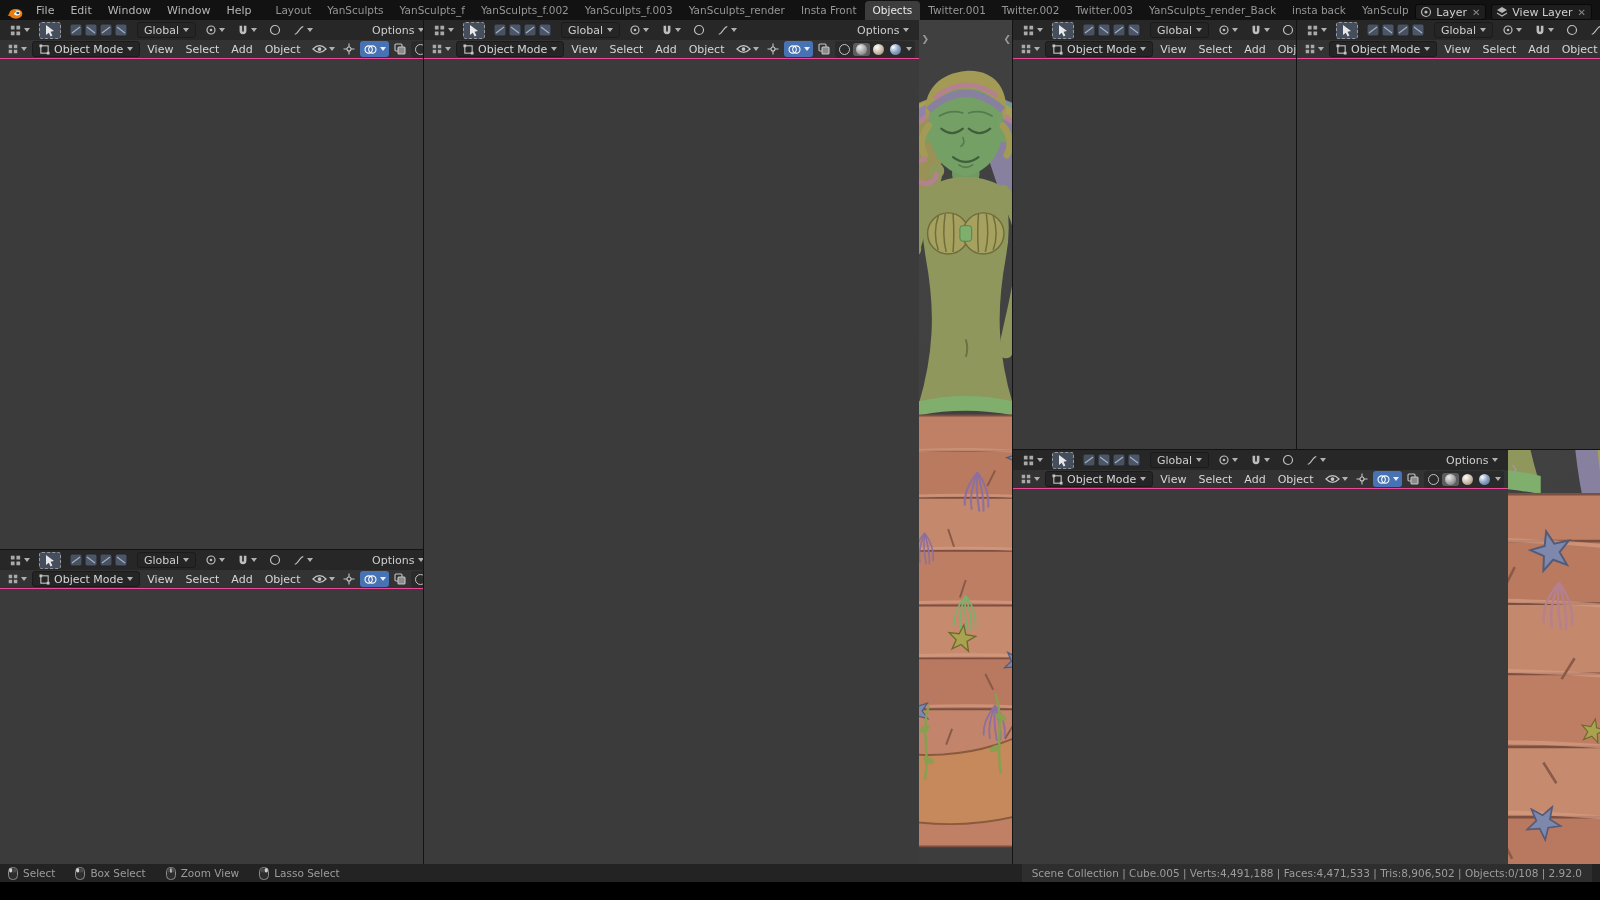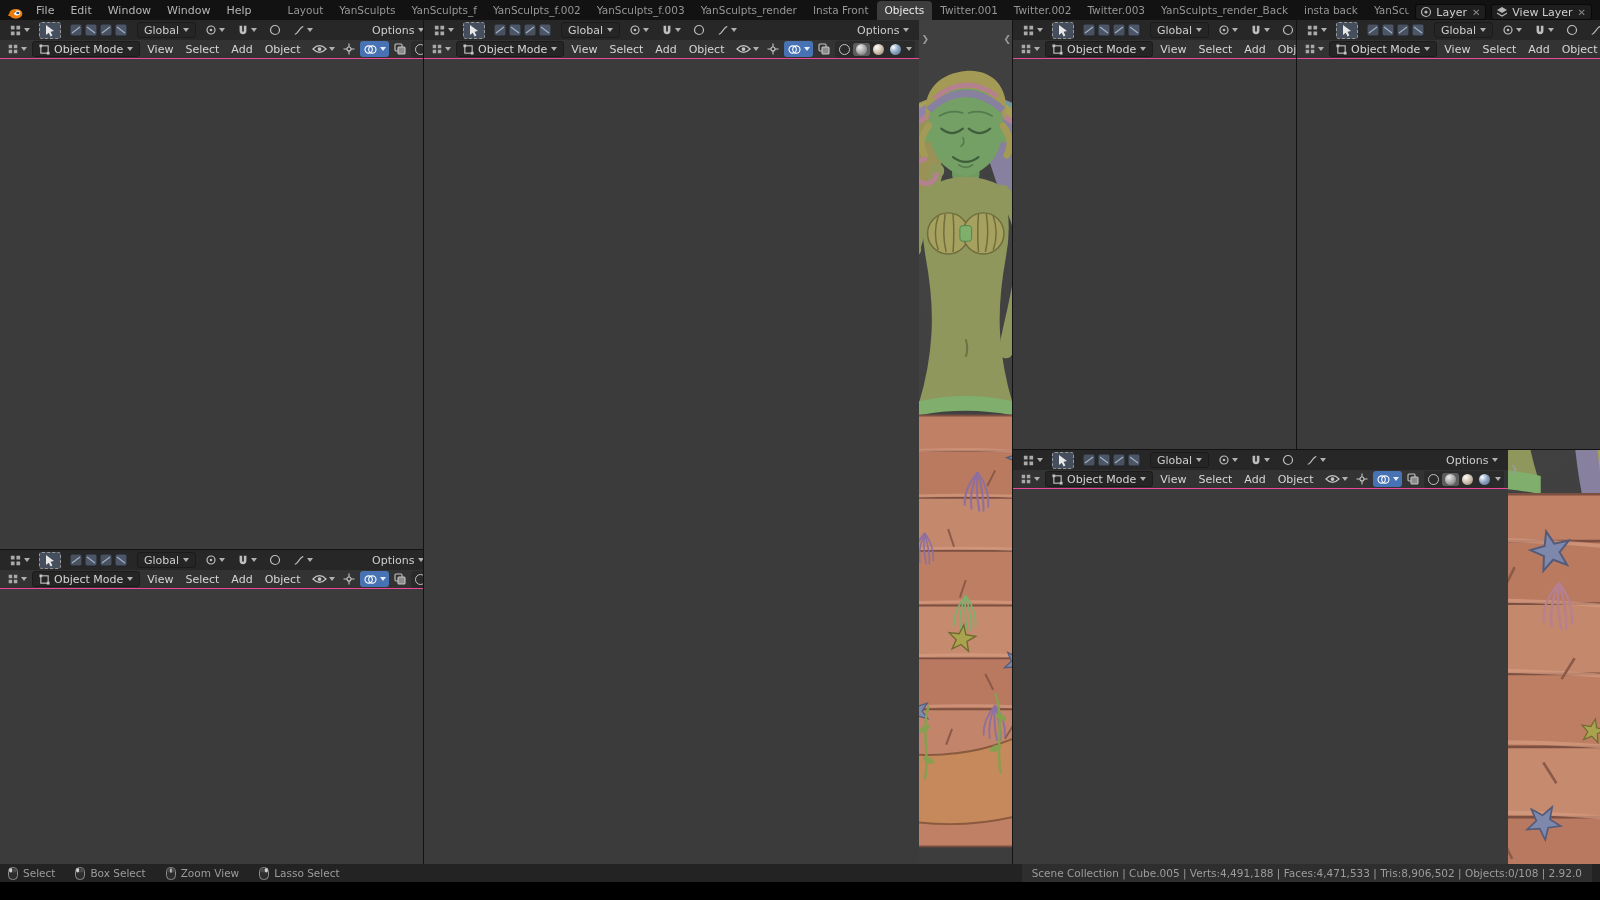--- a/index.html
+++ b/index.html
@@ -3,21 +3,21 @@
 <meta charset="utf-8">
 <style>
   * { margin:0; padding:0; box-sizing:border-box; }
   html,body { width:1600px; height:900px; background:#000; overflow:hidden;
               font-family:"DejaVu Sans", sans-serif; }
   
   #topbar { position:absolute; left:0; top:0; width:1600px; height:20px; background:#121212;
             display:flex; align-items:flex-end; color:#b5b5b5; font-size:11px; z-index:9; }
   .blender-logo { width:18px; height:14px; margin:0 4px 0 6px; flex:none; }
   .appmenu { padding:0 8px; height:100%; display:flex; align-items:center; cursor:default; }
-  #tabs { display:flex; height:100%; align-items:flex-end; margin-left:20px; flex:1; min-width:0; overflow:hidden; }
+  #tabs { display:flex; height:100%; align-items:flex-end; margin-left:8px; flex:1; min-width:0; overflow:hidden; }
   .tab { padding:3px 8px 4px; font-size:10.5px; color:#969696; white-space:nowrap; border-radius:4px 4px 0 0; }
   .tab.active { background:#3d3d3d; color:#e9e9e9; }
   #topbar-right { display:flex; align-items:center; gap:5px; padding:0 8px 0 6px; flex:none; }
   .tb-field { display:flex; align-items:center; gap:4px; background:#1e1e1e; border:1px solid #090909;
               border-radius:3px; padding:0 4px; height:16px; color:#cfcfcf; }
   .tb-x { color:#8a8a8a; font-size:10px; padding:0 1px; }
   .ic { display:block; }
   
   .viewport { position:absolute; background:#3b3b3b; outline:1px solid #131313;
               display:flex; flex-direction:row; overflow:hidden; }

